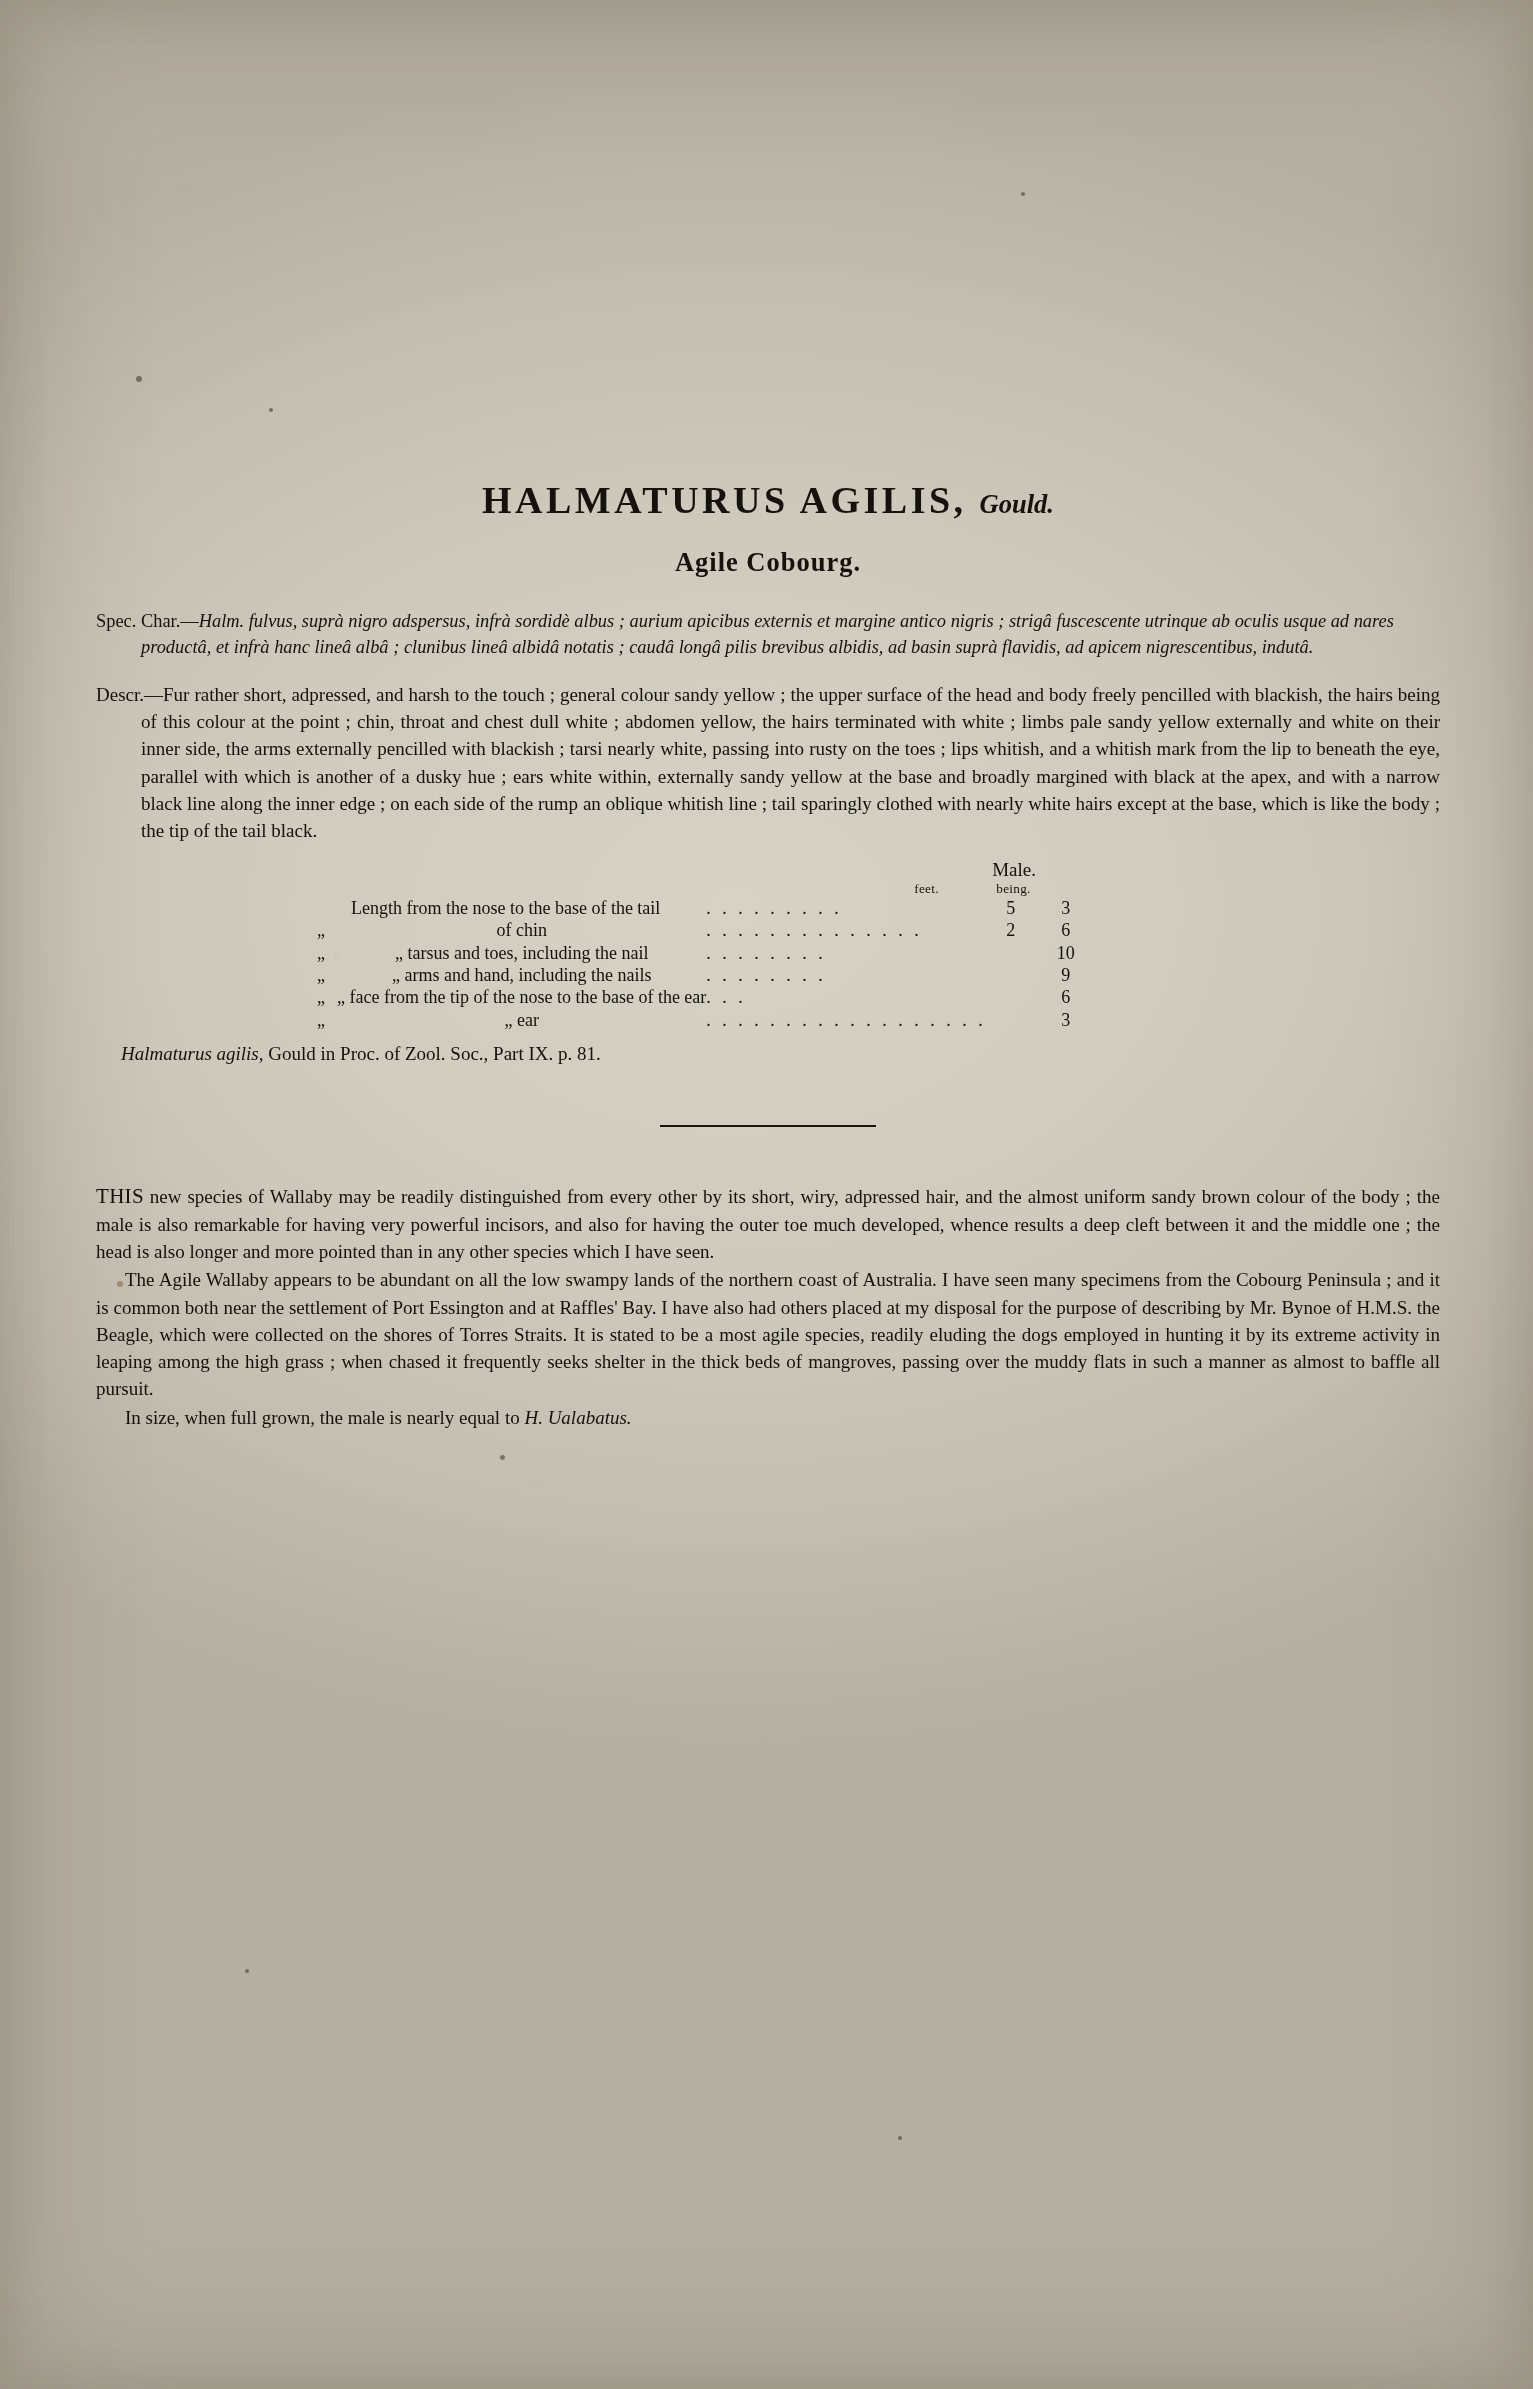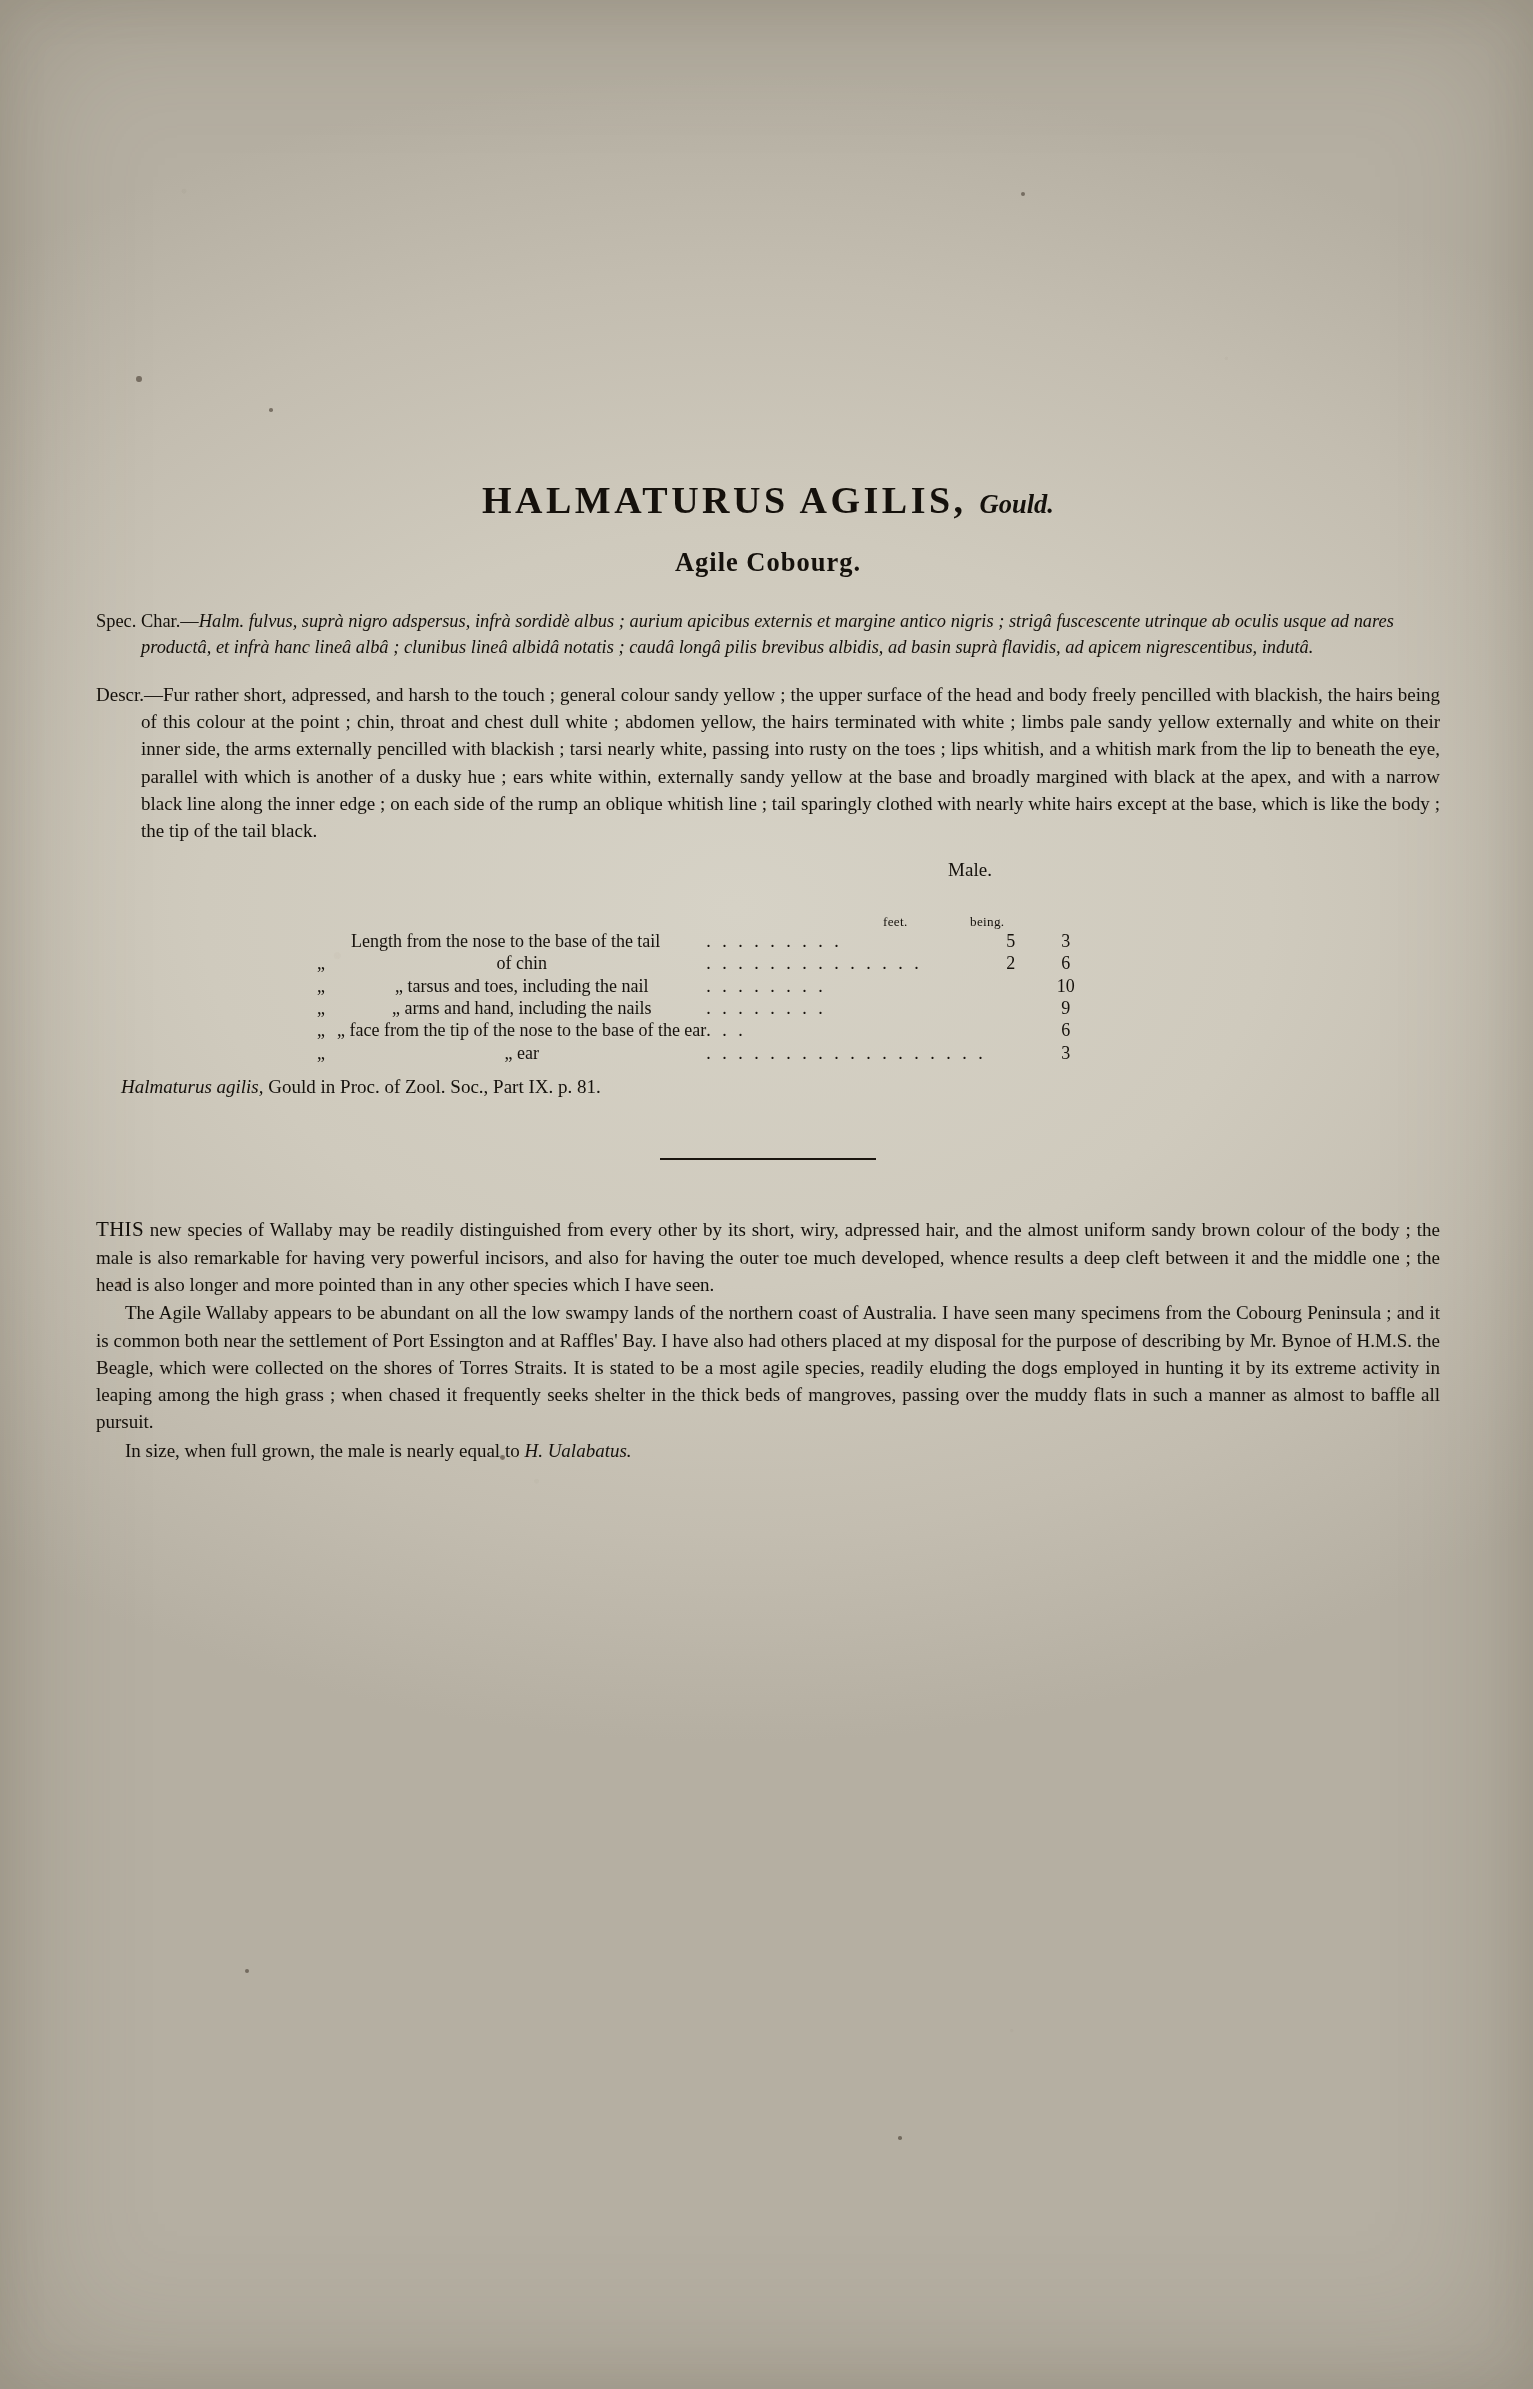--- a/index.html
+++ b/index.html
@@ -126,33 +126,33 @@
     overflow: hidden;
     white-space: nowrap;
     letter-spacing: 3.5px;
     font-size: 16.7px;
     padding-left: 9.7px;
     color: #1a150f;
   }
   td.feet { width: 49px; text-align: center; }
   td.inch { width: 61px; text-align: center; }
   .male-head {
-    text-align: center;
+    text-align: right;
     font-size: 19px;
     margin-left: 808px;
     width: 132px;
   }
   .units-head {
     margin-left: 787px;
     width: 174px;
     display: flex;
     font-size: 13.2px;
     letter-spacing: 0.3px;
   }
-  .units-head span { flex: 1; text-align: left; margin-top: 33px; }
+  .units-head span { flex: 1; text-align: center; }
 
   .citation {
     margin-top: 11px;
     font-size: 19px;
     padding-left: 25px;
   }
   .citation .it { font-style: italic; }
 
   .rule {
     width: 216px;

